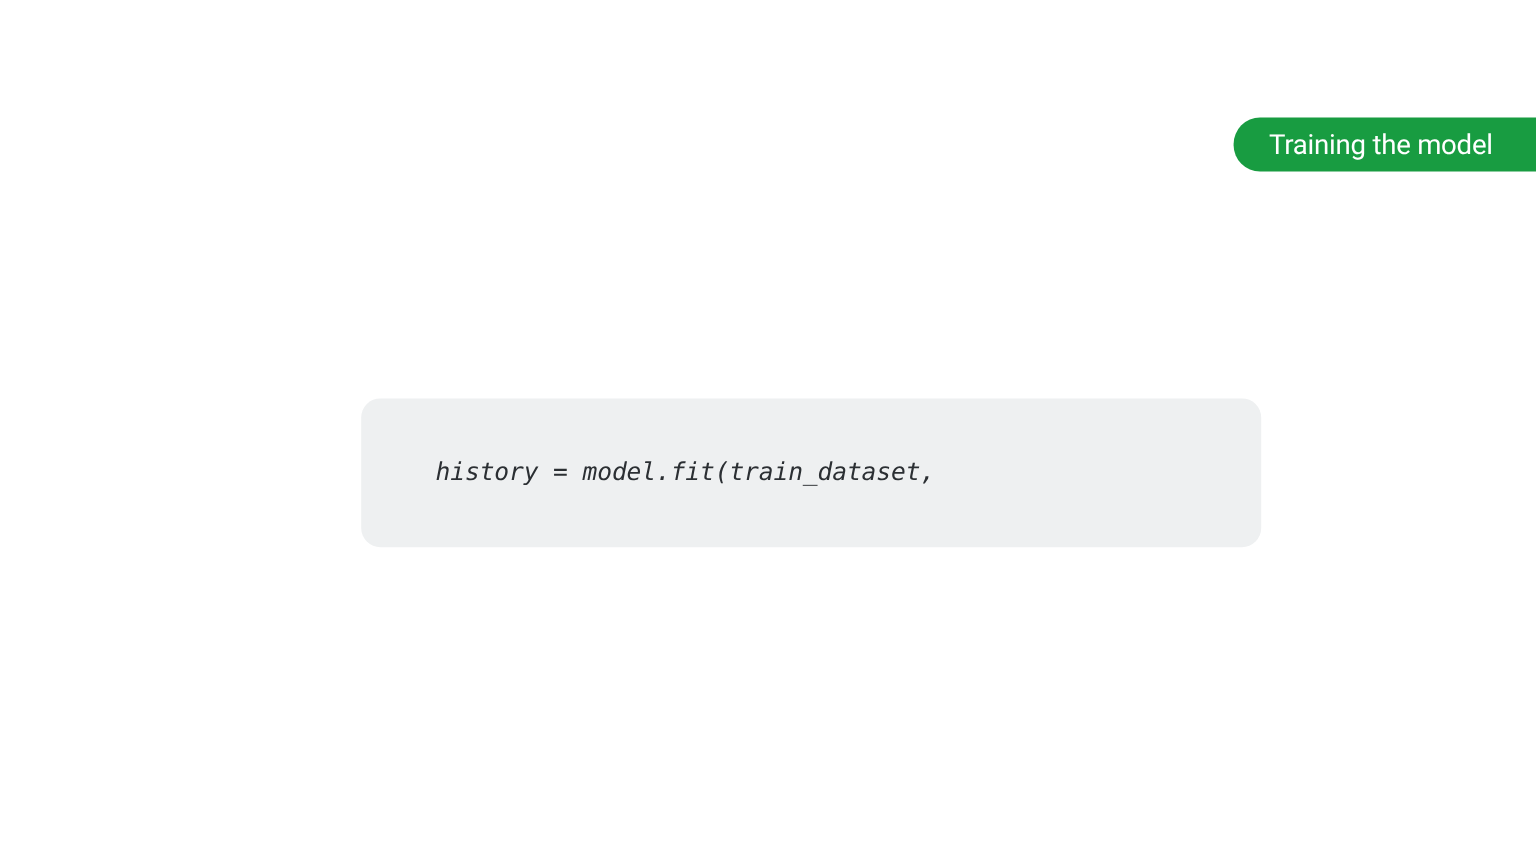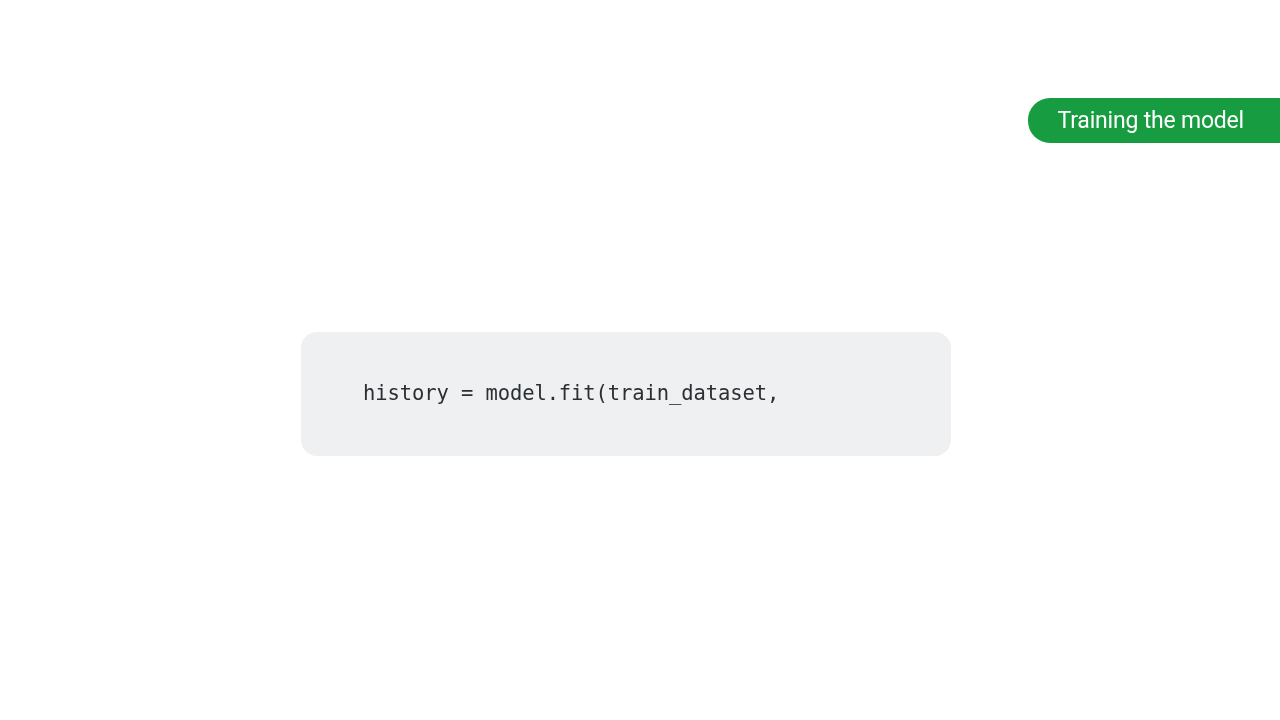--- a/index.html
+++ b/index.html
@@ -25,24 +25,25 @@
       font-weight: 400;
       padding: 9px 48px 9px 30px;
       border-top-left-radius: 22px;
       border-bottom-left-radius: 22px;
       letter-spacing: -0.2px;
     }
     .code-box {
       position: absolute;
       left: 265px;
       top: 296px;
-      width: 650px;
+      width: 750px;
       background: #eef0f1;
       border-radius: 16px;
       padding: 34px 40px 36px 50px;
+      font-style: italic;
     }
     .code-line {
       font-family: "SF Mono", "Monaco", "Consolas", "Menlo", monospace;
       font-size: 20.5px;
       line-height: 30px;
       color: #2b2f33;
       white-space: pre;
       letter-spacing: -0.1px;
     }
     .tok-num {

